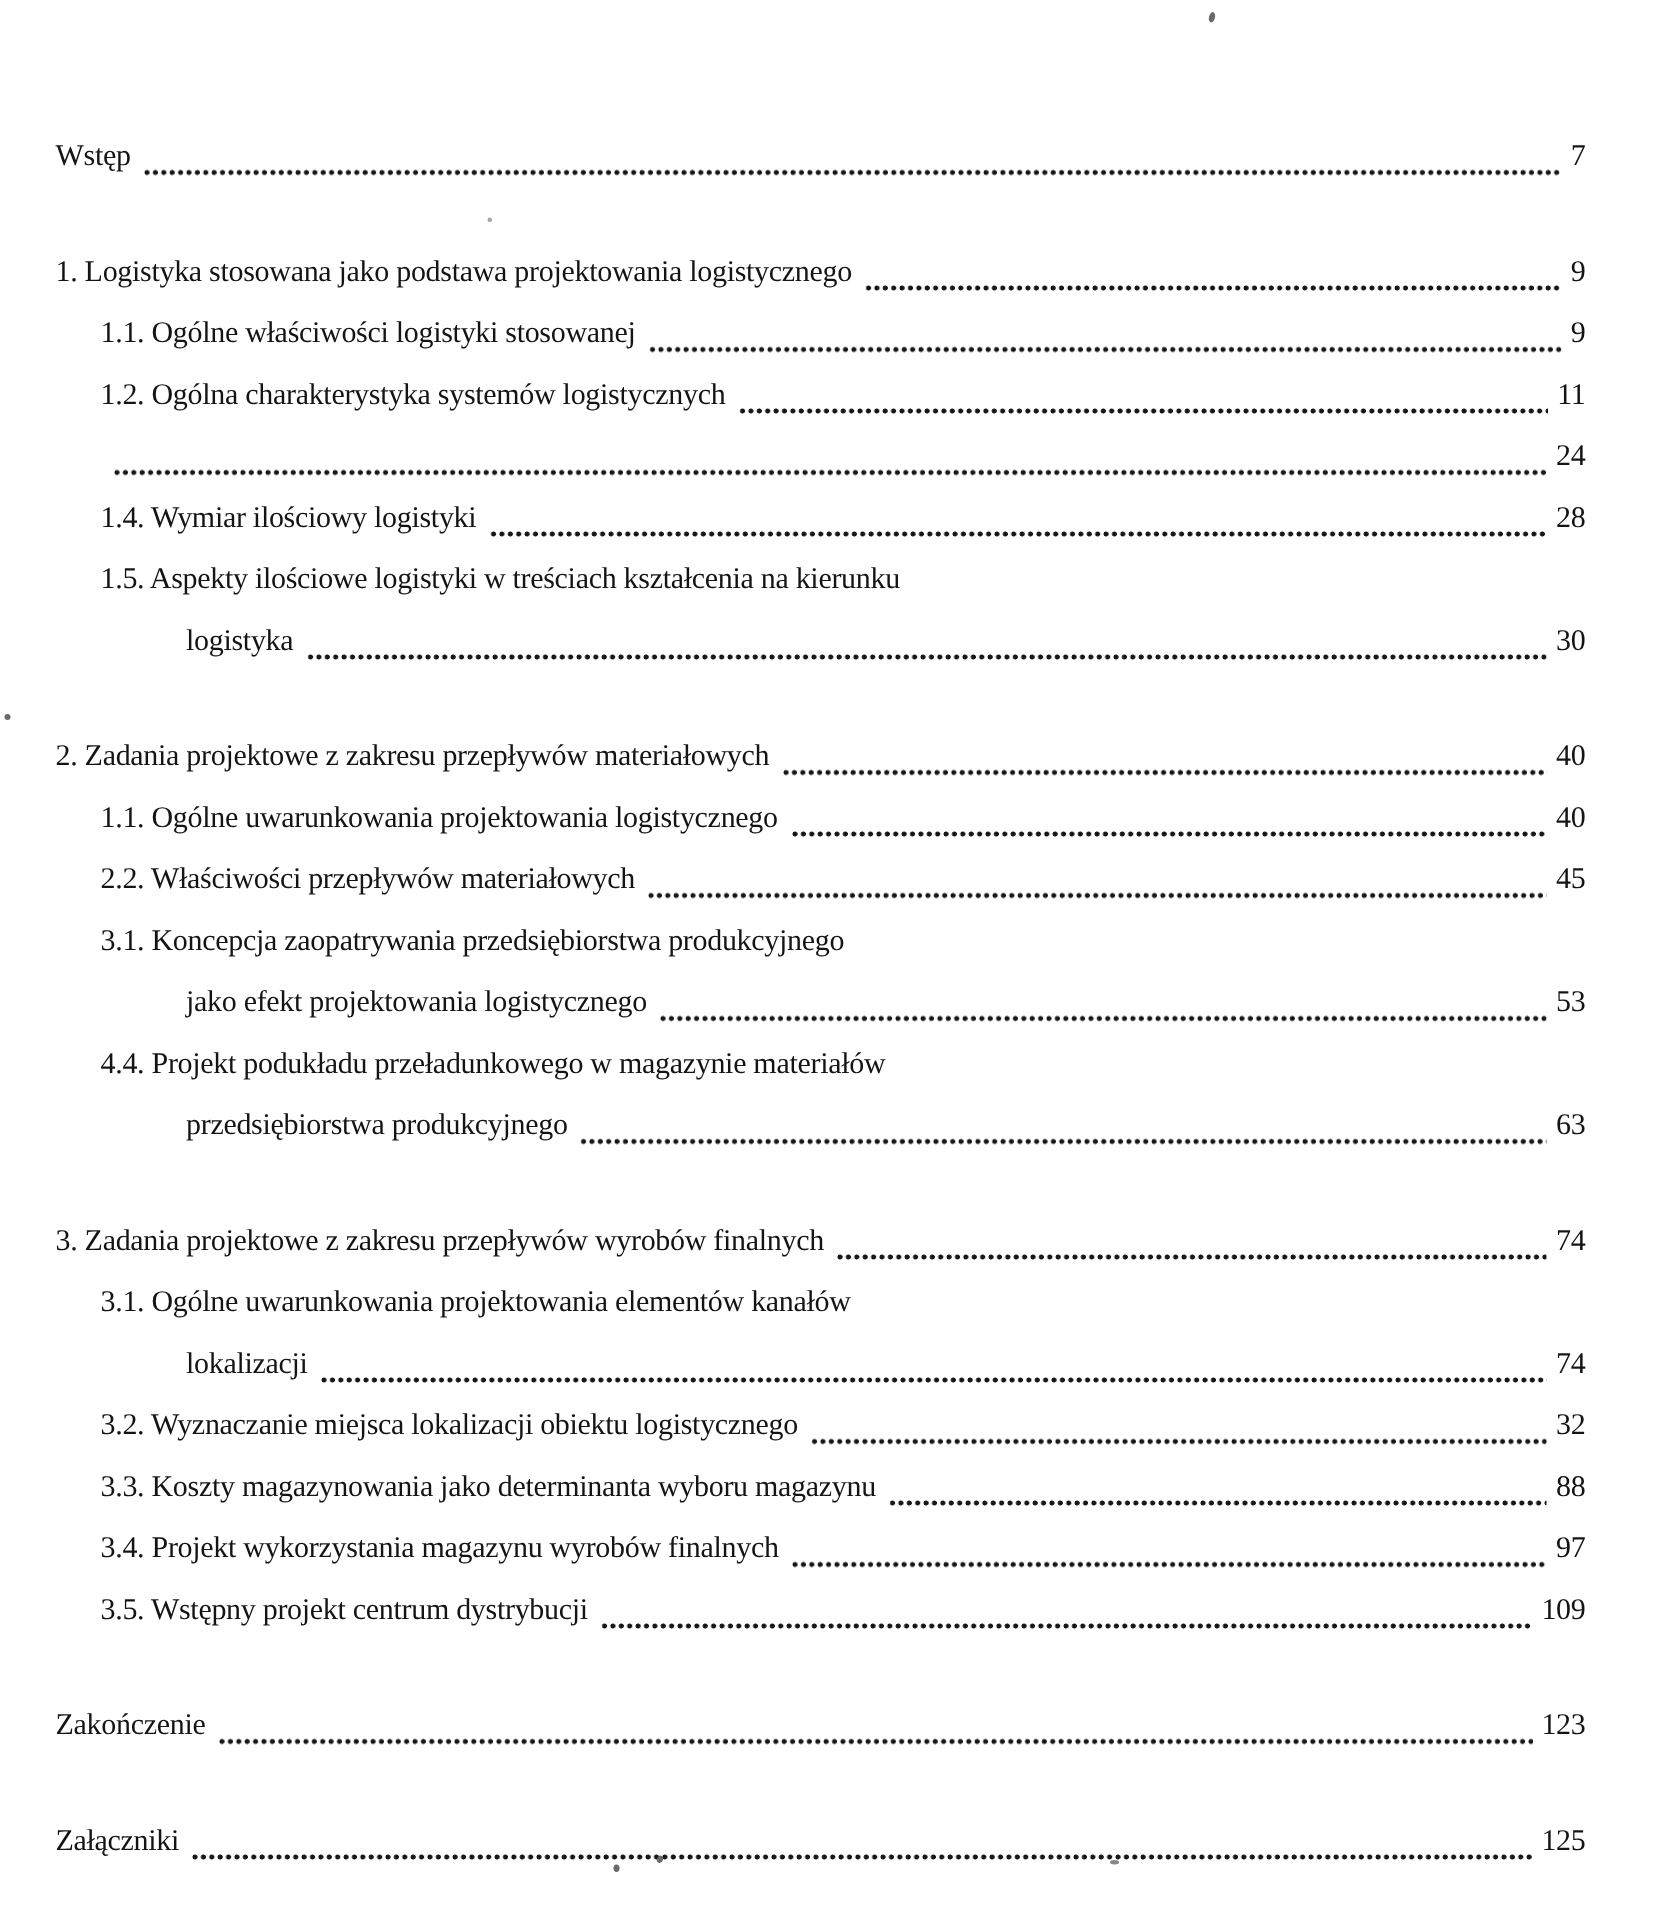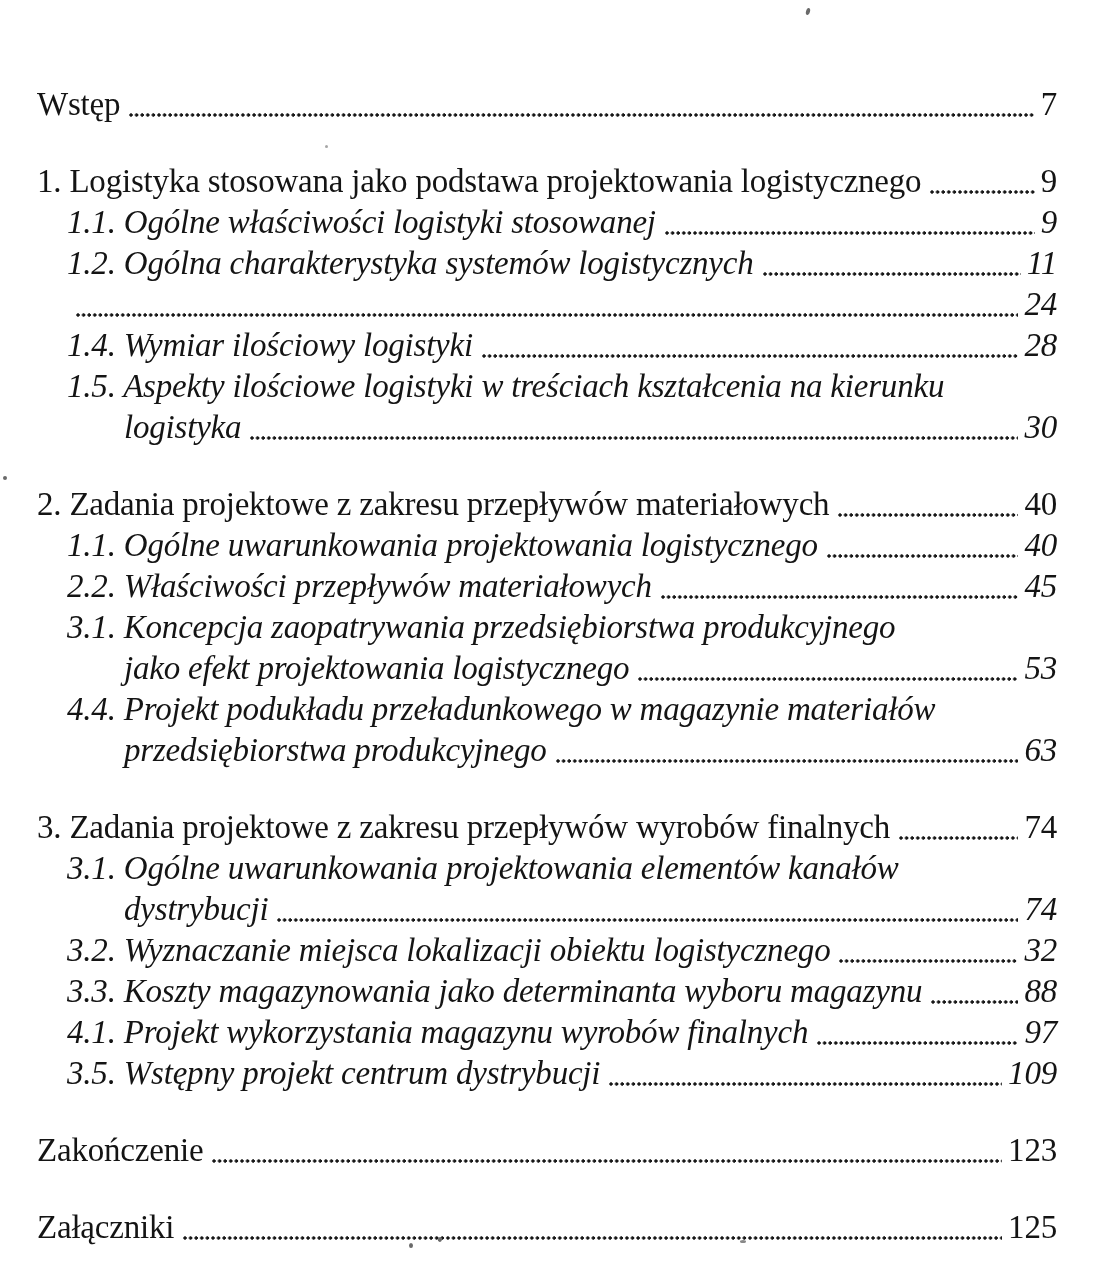--- a/index.html
+++ b/index.html
@@ -19,26 +19,26 @@
     position: absolute;
     top: 84px;
     left: 37px;
     right: 60px;
   }
   .entry { }
   .entry.gap { margin-top: 36px; }
   .row {
     display: flex;
     align-items: baseline;
-    font-size: 33px;
+    font-size: 20px;
     line-height: 41px;
     letter-spacing: -0.2px;
     white-space: nowrap;
   }
-  .entry.section .row { padding-left: 30px; font-style: italic; }
+  .entry.section .row { padding-left: 30px; }
   .entry .row.cont { padding-left: 87px; }
   .title { white-space: nowrap; }
   .dots {
     flex: 1 1 auto;
     min-width: 14px;
     align-self: flex-end;
     height: 4px;
     margin: 0 4px 8px 9px;
     background-image: radial-gradient(circle at 2px 2px, #171717 1.45px, transparent 1.9px);
     background-size: 5.6px 4px;
@@ -163,42 +163,42 @@
           <span class="title">3. Zadania projektowe z zakresu przepływów wyrobów finalnych</span>
           <span class="dots"></span>
           <span class="pageno">74</span>
         </div>
       </div>
       <div class="entry section">
         <div class="row">
           <span class="title">3.1. Ogólne uwarunkowania projektowania elementów kanałów</span>
         </div>
         <div class="row cont">
-          <span class="title">dystrybucji</span>
+          <span class="title">lokalizacji</span>
           <span class="dots"></span>
           <span class="pageno">74</span>
         </div>
       </div>
       <div class="entry section">
         <div class="row">
           <span class="title">3.2. Wyznaczanie miejsca lokalizacji obiektu logistycznego</span>
           <span class="dots"></span>
           <span class="pageno">32</span>
         </div>
       </div>
       <div class="entry section">
         <div class="row">
           <span class="title">3.3. Koszty magazynowania jako determinanta wyboru magazynu</span>
           <span class="dots"></span>
           <span class="pageno">88</span>
         </div>
       </div>
       <div class="entry section">
         <div class="row">
-          <span class="title">4.1. Projekt wykorzystania magazynu wyrobów finalnych</span>
+          <span class="title">3.4. Projekt wykorzystania magazynu wyrobów finalnych</span>
           <span class="dots"></span>
           <span class="pageno">97</span>
         </div>
       </div>
       <div class="entry section">
         <div class="row">
           <span class="title">3.5. Wstępny projekt centrum dystrybucji</span>
           <span class="dots"></span>
           <span class="pageno">109</span>
         </div>

